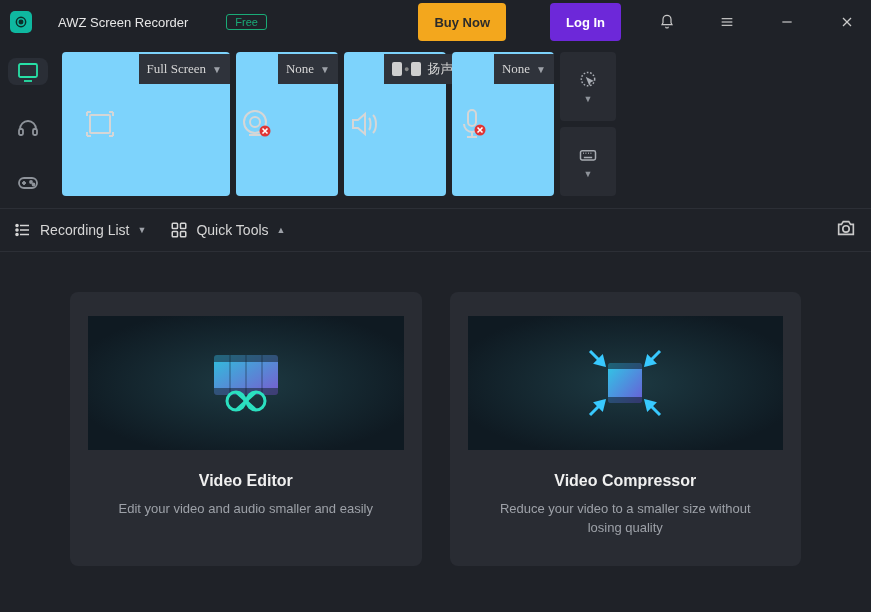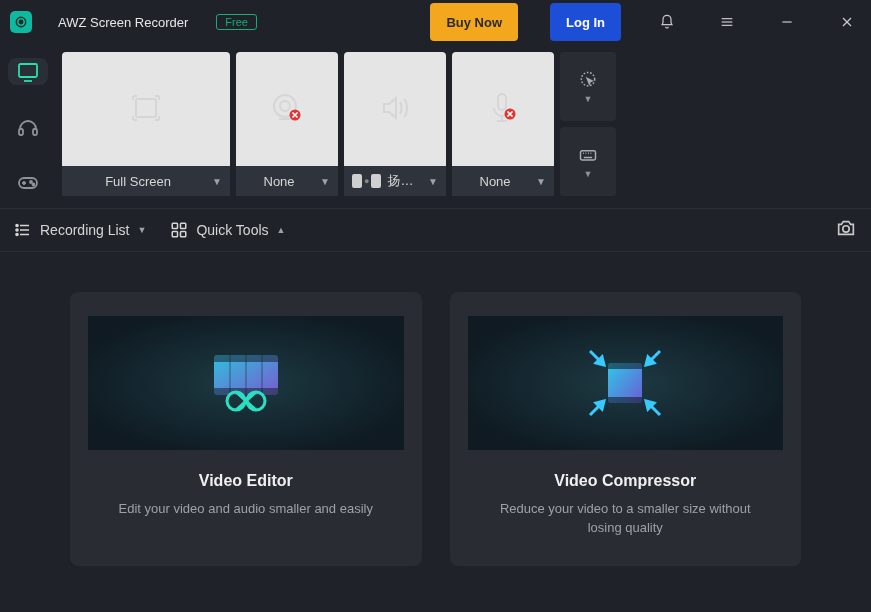--- a/index.html
+++ b/index.html
@@ -22,30 +22,30 @@
   .logo {
     width: 22px; height: 22px; border-radius: 5px;
     background: #0fb8a0;
     display: flex; align-items: center; justify-content: center;
   }
   .logo svg { width: 14px; height: 14px; }
   .app-title { font-size: 13px; color: #e6e6e6; }
   .badge-free {
     border: 1px solid #1aab77; color: #1aab77;
     font-size: 11px; padding: 1px 8px; border-radius: 3px;
-    margin-left: 2px;
+    margin-left: 12px;
   }
   .spacer { flex: 1; }
   .btn {
     height: 38px; padding: 0 16px; border-radius: 4px;
     font-size: 13px; font-weight: 600; display: flex; align-items: center;
     cursor: pointer; border: none;
   }
   .btn-buy { background: #f3a71d; color: #2b2b2b; }
-  .btn-login { background: #1d4ed8; color: #fff; margin-left: 6px; }
+  .btn-login { background: #6d28d9; color: #fff; margin-left: 18px; }
   .title-icon {
     width: 28px; height: 28px; display: flex; align-items: center; justify-content: center;
     color: #c9c9c9; cursor: pointer; margin-left: 6px;
   }
   .title-icon svg, .title-icon span { width: 16px; height: 16px; }
 
   
   .mainrow {
     display: flex;
     padding: 8px 8px 0 0;
@@ -66,24 +66,25 @@
   .sidebar-item.active {
     background: #2a2e36; color: #27e0a6;
   }
 
   .tiles {
     flex: 1;
     display: flex;
     gap: 6px;
   }
   .tile {
-    background: #e5e5e5;
+    background: #7dd3fc;
     border-radius: 4px;
-    display: flex; flex-direction: column;
+    display: flex; flex-direction: row;
     position: relative;
+    font-family: Liberation Serif, serif;
   }
   .tile-main { flex: 1; display:flex; align-items:center; justify-content:center; }
   .tile-drop {
     height: 30px; background: #2f333b; margin-top: 2px;
     display: flex; align-items: center; justify-content: center;
     gap: 6px; font-size: 13px; color: #d6d6d6; cursor: pointer;
     padding: 0 8px;
   }
   .tile-drop .label { flex: 1; text-align: center; white-space: nowrap; overflow: hidden; text-overflow: ellipsis; }
   .tile-drop .caret { color: #9da1a8; font-size: 10px; }

